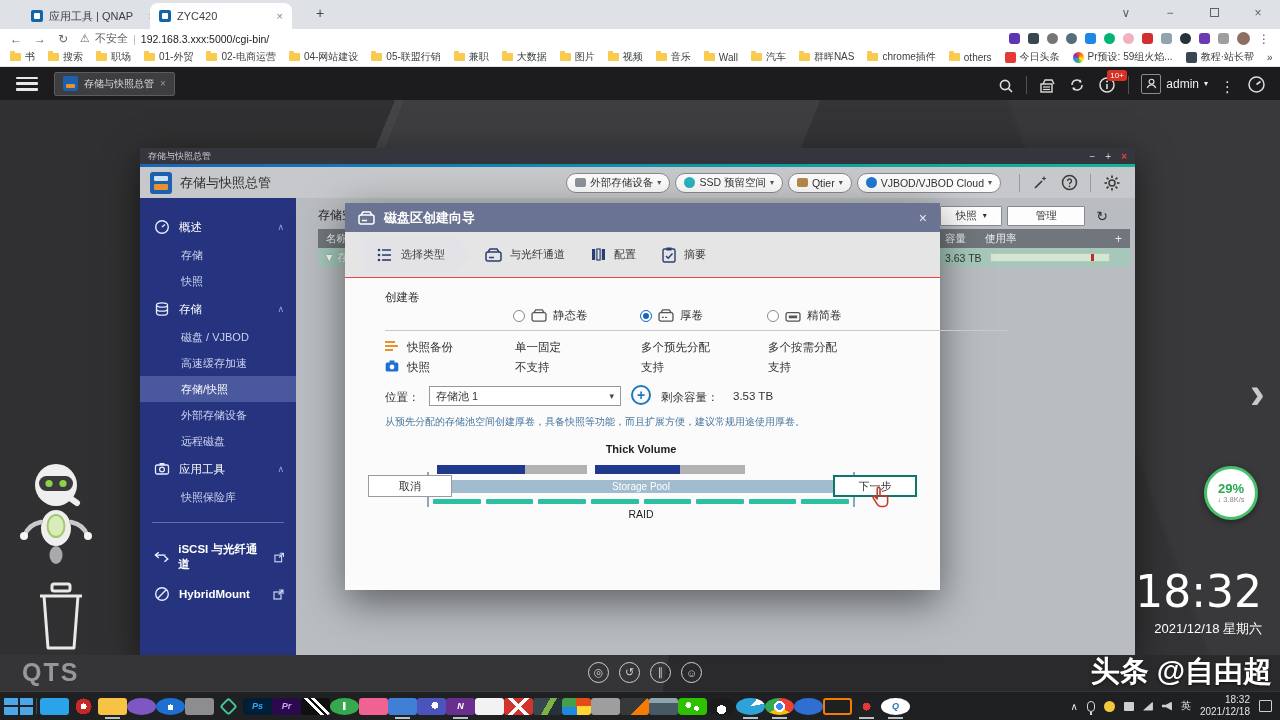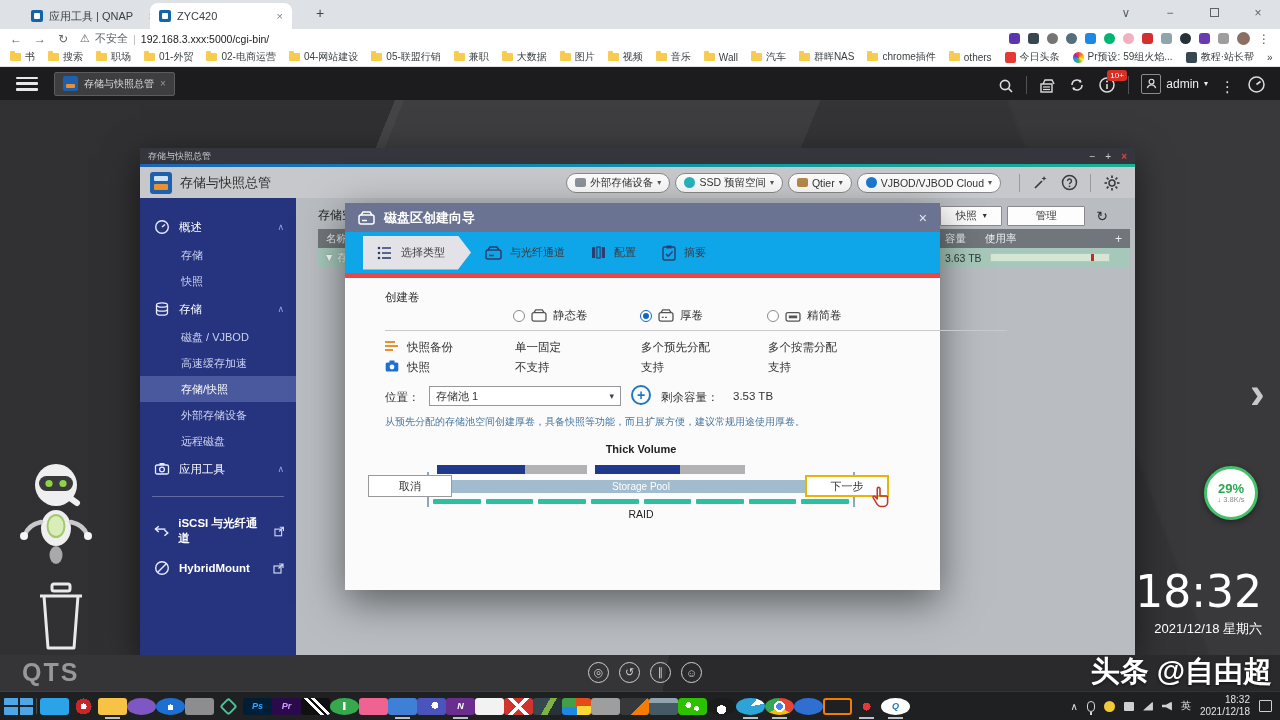--- a/index.html
+++ b/index.html
@@ -122,21 +122,21 @@
   #grow{position:absolute;left:22px;top:50px;width:812px;height:19px;background:#a6c8ba;font-size:10.5px;color:#fff;display:flex;align-items:center}
   #grow .g1{margin-left:6px;text-shadow:0 0 2px rgba(0,0,0,.25)}
   #grow .g2{position:absolute;left:627px;color:#2f3a34}
   .ubar{position:absolute;left:672px;top:5px;width:120px;height:9px;background:#d6e6d4;border:1px solid #b4cab2}
   .ubar i{position:absolute;left:85%;top:0;width:3px;height:7px;background:#c22a22}
 
   
   #dialog{position:absolute;left:345px;top:203px;width:595px;height:387px;background:#fbfbfc;box-shadow:0 12px 38px rgba(0,0,0,.5);z-index:30}
   #dlg-title{position:absolute;left:0;top:0;width:595px;height:29px;background:#6b7392;color:#fff;display:flex;align-items:center;gap:9px;padding:0 13px;font-size:13px;font-weight:bold}
   #dlg-title .x{margin-left:auto;font-size:14px;font-weight:normal;color:#e8e8ee}
-  #steps{position:absolute;left:0;top:29px;width:595px;height:46px;background:#0ea5e9;border-bottom:5px solid #ef4444;display:flex;align-items:center;padding-left:18px}
+  #steps{position:absolute;left:0;top:29px;width:595px;height:46px;background:#e5e5e5;border-bottom:1px solid #ef4444;display:flex;align-items:center;padding-left:18px}
   .step{display:flex;align-items:center;gap:8px;font-size:11px;color:#3c3c3e;margin-right:26px}
   .step.active{background:#e3e3e7;clip-path:polygon(0 0,calc(100% - 13px) 0,100% 50%,calc(100% - 13px) 100%,0 100%);padding:9px 26px 9px 14px;margin-right:14px}
   #dlg-body{position:absolute;left:0;top:75px;width:702px;height:312px;font-size:11.5px;color:#333}
   #create-label{position:absolute;left:40px;top:12px}
   .optcol1{left:168px}.optcol2{left:295px}.optcol3{left:422px}
   .opt{position:absolute;top:30px;display:flex;align-items:center;gap:6px}
   .radio{width:12px;height:12px;border:1px solid #8a8a8e;border-radius:50%;background:#fff;position:relative}
   .radio.on{border-color:#1565c0}
   .radio.on::after{content:"";position:absolute;left:2px;top:2px;width:6px;height:6px;border-radius:50%;background:#1565c0}
   .hline{position:absolute;left:40px;right:40px;top:52px;border-top:1px solid #c9c9cc}
@@ -157,21 +157,21 @@
   .vbar{position:absolute;top:0;height:9px;background:#b2b2b5}
   .vbar i{display:block;height:9px;background:#20398c}
   #pool{position:relative;margin-top:3px;height:13px;background:#a2bccf;color:#fff;font-size:10px;text-align:center;line-height:13px}
   #pool::before,#pool::after{content:"";position:absolute;top:-8px;bottom:-14px;width:2px;background:#8ba6bd}
   #pool::before{left:-6px}#pool::after{right:-6px}
   #raid{display:flex;gap:5px;margin-top:6px}
   #raid i{flex:1;height:5px;background:#2cc0a1;border-radius:1px}
   #raid-label{text-align:center;font-size:10.5px;color:#222;margin-top:4px}
   .dbtn{position:absolute;top:272px;width:84px;height:22px;background:#fff;display:flex;align-items:center;justify-content:center;font-size:11px;color:#333}
   #cancel-btn{left:23px;border:1px solid #9a9a9e}
-  #next-btn{left:460px;border:2px solid #eab308}
+  #next-btn{left:488px;border:2px solid #0f766e}
   #hand{position:absolute;left:524px;top:283px;z-index:5}
 
   
   #taskbar{position:absolute;left:0;top:692px;width:1280px;height:28px;background:#1e2022;display:flex;align-items:center;padding-left:4px}
   .ti{width:29px;height:28px;display:flex;align-items:center;justify-content:center;position:relative;flex:0 0 auto}
   .ti.open::after{content:"";position:absolute;bottom:1px;left:7px;right:7px;height:2px;background:#b9c2c9}
   .ti i{display:flex;width:29px;height:17px;border-radius:3px;align-items:center;justify-content:center;font-size:9px;font-weight:bold}
   .tdiv{width:1px;height:16px;background:#4a4a4c;margin:0 3px;flex:0 0 auto}
   .i-win{background:linear-gradient(#1e2022,#1e2022) center/2px 100% no-repeat,linear-gradient(#1e2022,#1e2022) center/100% 2px no-repeat,#4da6e8;border-radius:1px !important}
   .i-code{background:#2aa3e8}
@@ -503,20 +503,21 @@
         <div class="sb-child"><span>远程磁盘</span></div>
         <div class="sb-section">
           <svg width="16" height="16" viewBox="0 0 16 16">
               <rect x="1.5" y="4" width="13" height="9" rx="1.5" fill="none" stroke="#e8ecff" stroke-width="1.3"></rect>
               <circle cx="8" cy="8.5" r="2.4" fill="none" stroke="#e8ecff" stroke-width="1.3"></circle>
               <rect x="5.5" y="2" width="5" height="2" fill="#e8ecff"></rect>
             </svg>
           <span>应用工具</span>
           <span class="chev">∧</span>
         </div>
+        <div class="sb-child"><span>快照保险库</span></div>
         <div class="sb-div"></div>
         <div class="sb-ext">
           <svg width="16" height="14" viewBox="0 0 16 14">
               <path d="M5 2 L1.5 5 L5 8" fill="none" stroke="#e8ecff" stroke-width="1.5"></path>
               <line x1="1.5" y1="5" x2="12" y2="5" stroke="#e8ecff" stroke-width="1.5"></line>
               <path d="M11 6 L14.5 9 L11 12" fill="none" stroke="#e8ecff" stroke-width="1.5"></path>
             </svg>
           <span>iSCSI 与光纤通道</span>
           <svg class="lnk" width="11" height="11" viewBox="0 0 11 11">
               <rect x="1" y="3" width="7" height="7" fill="none" stroke="#cdd4f0" stroke-width="1.2"></rect>

